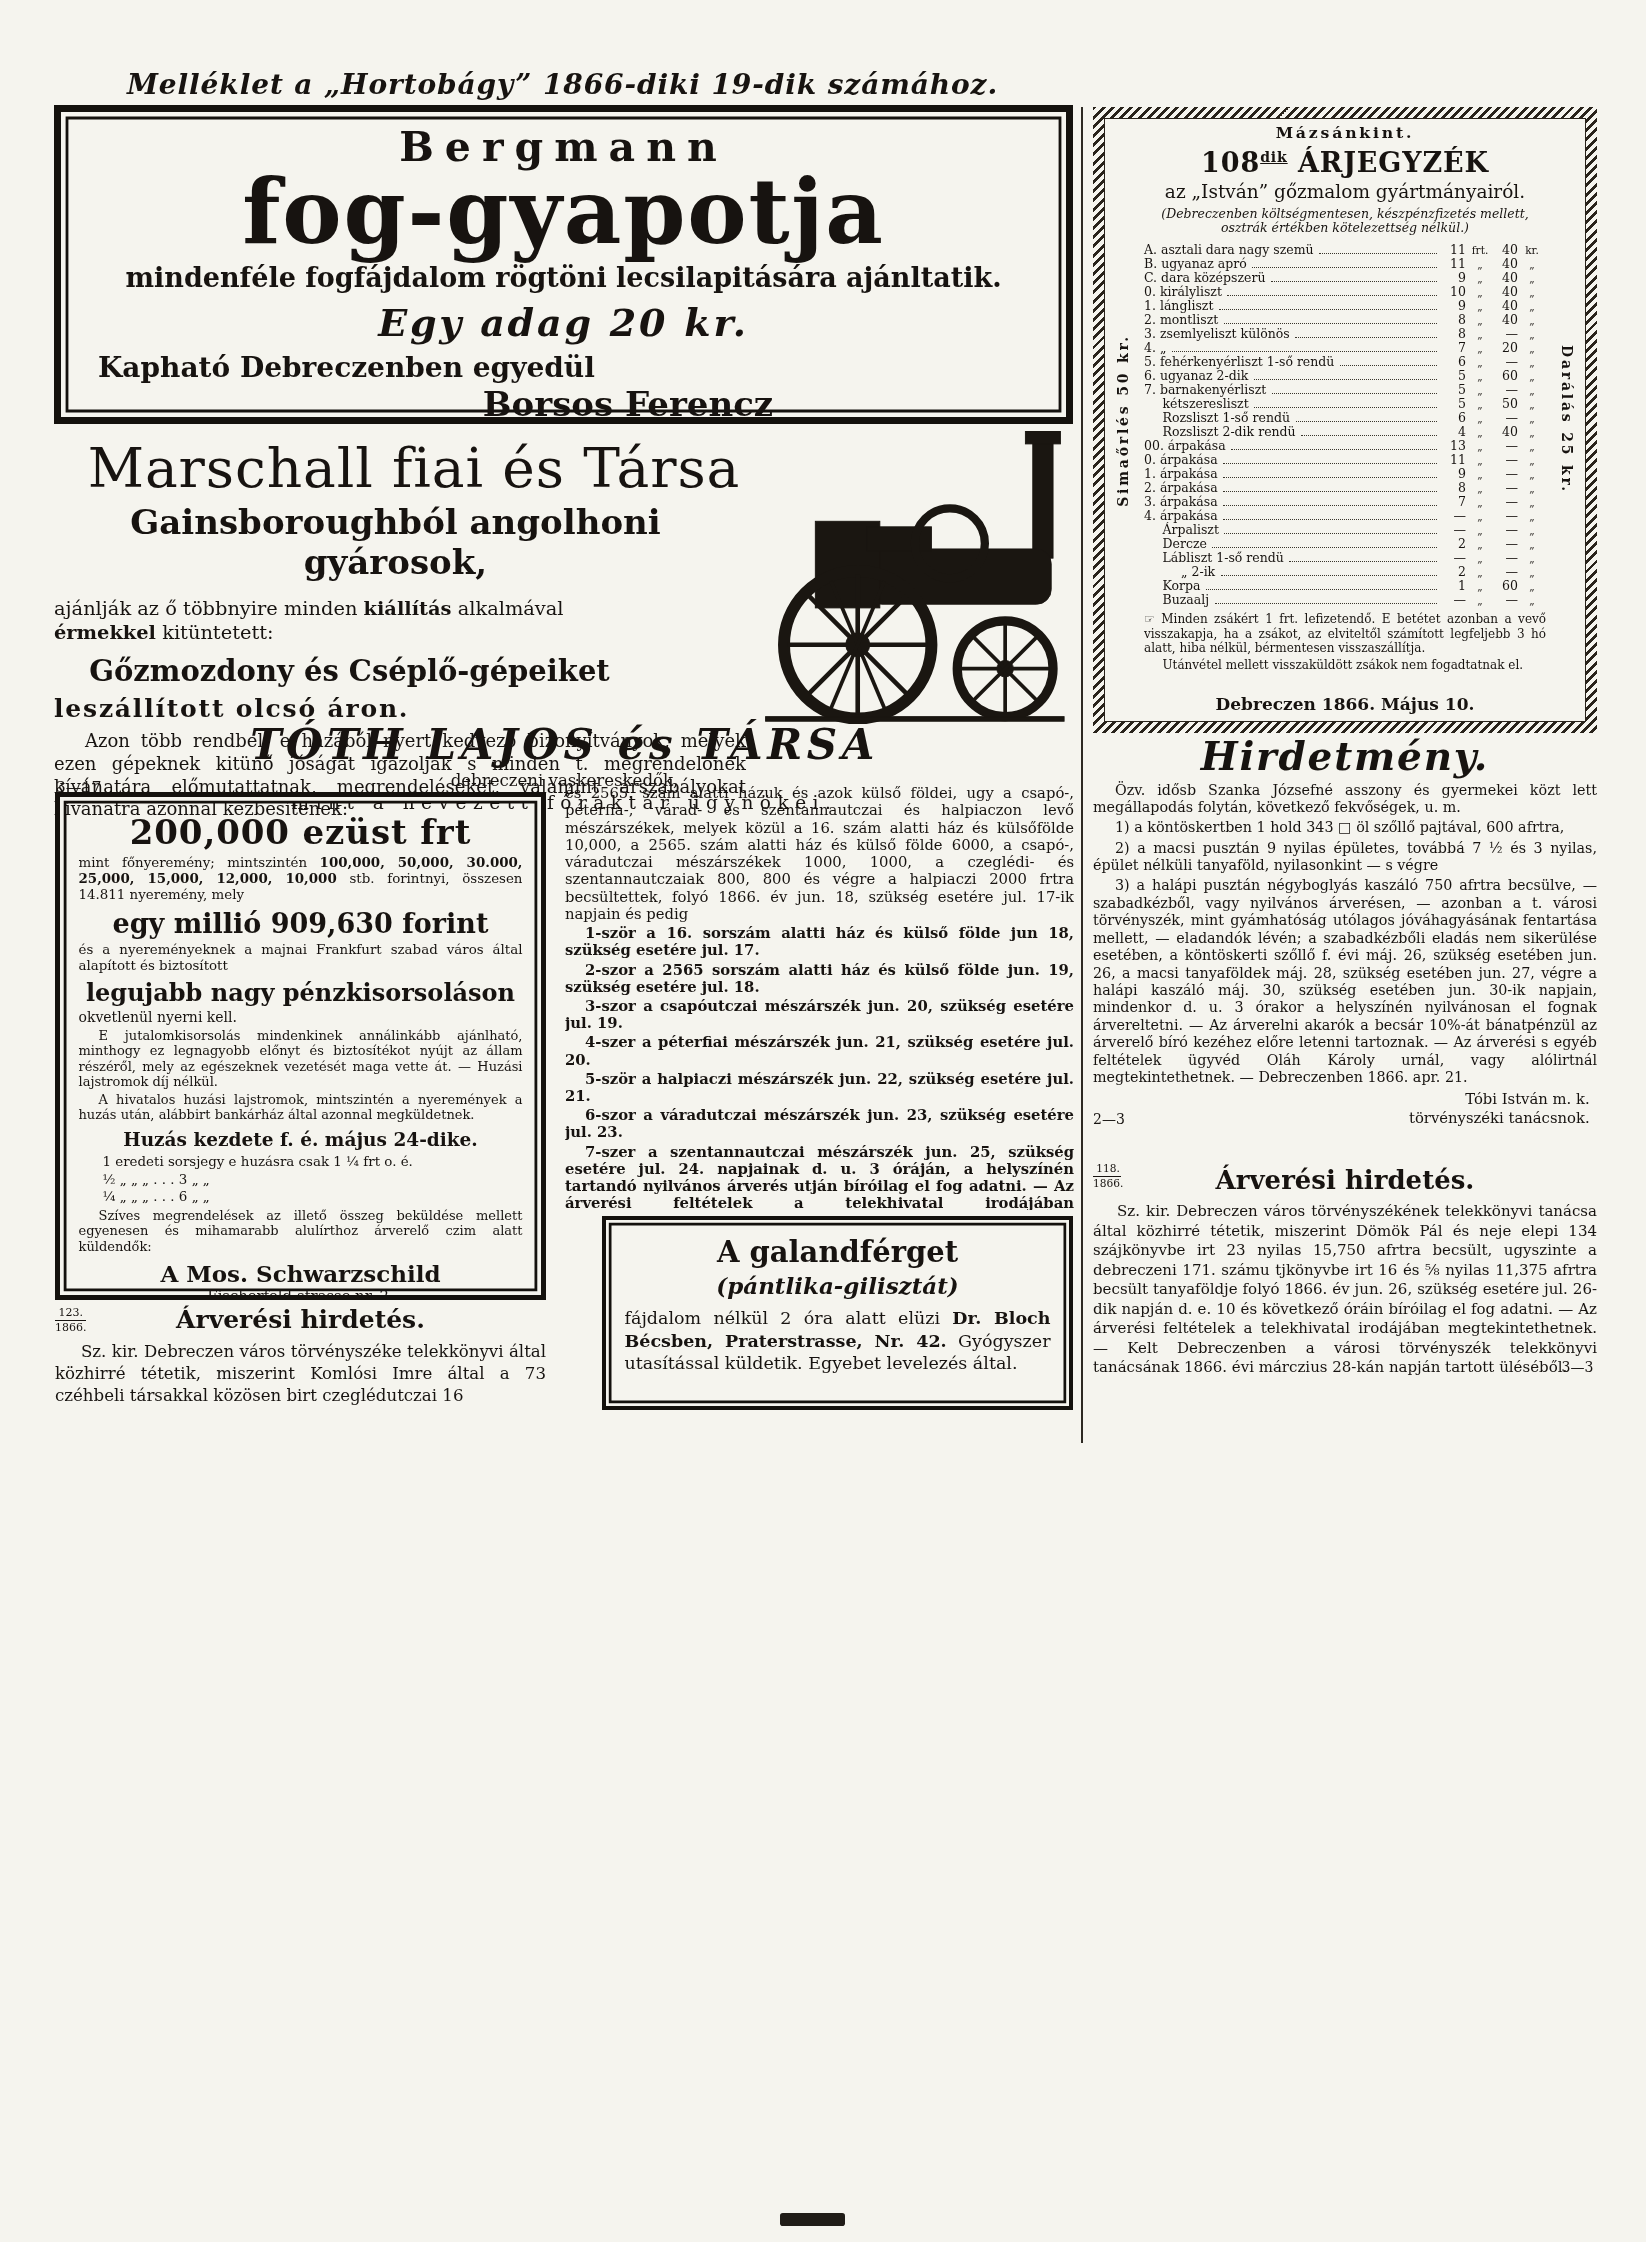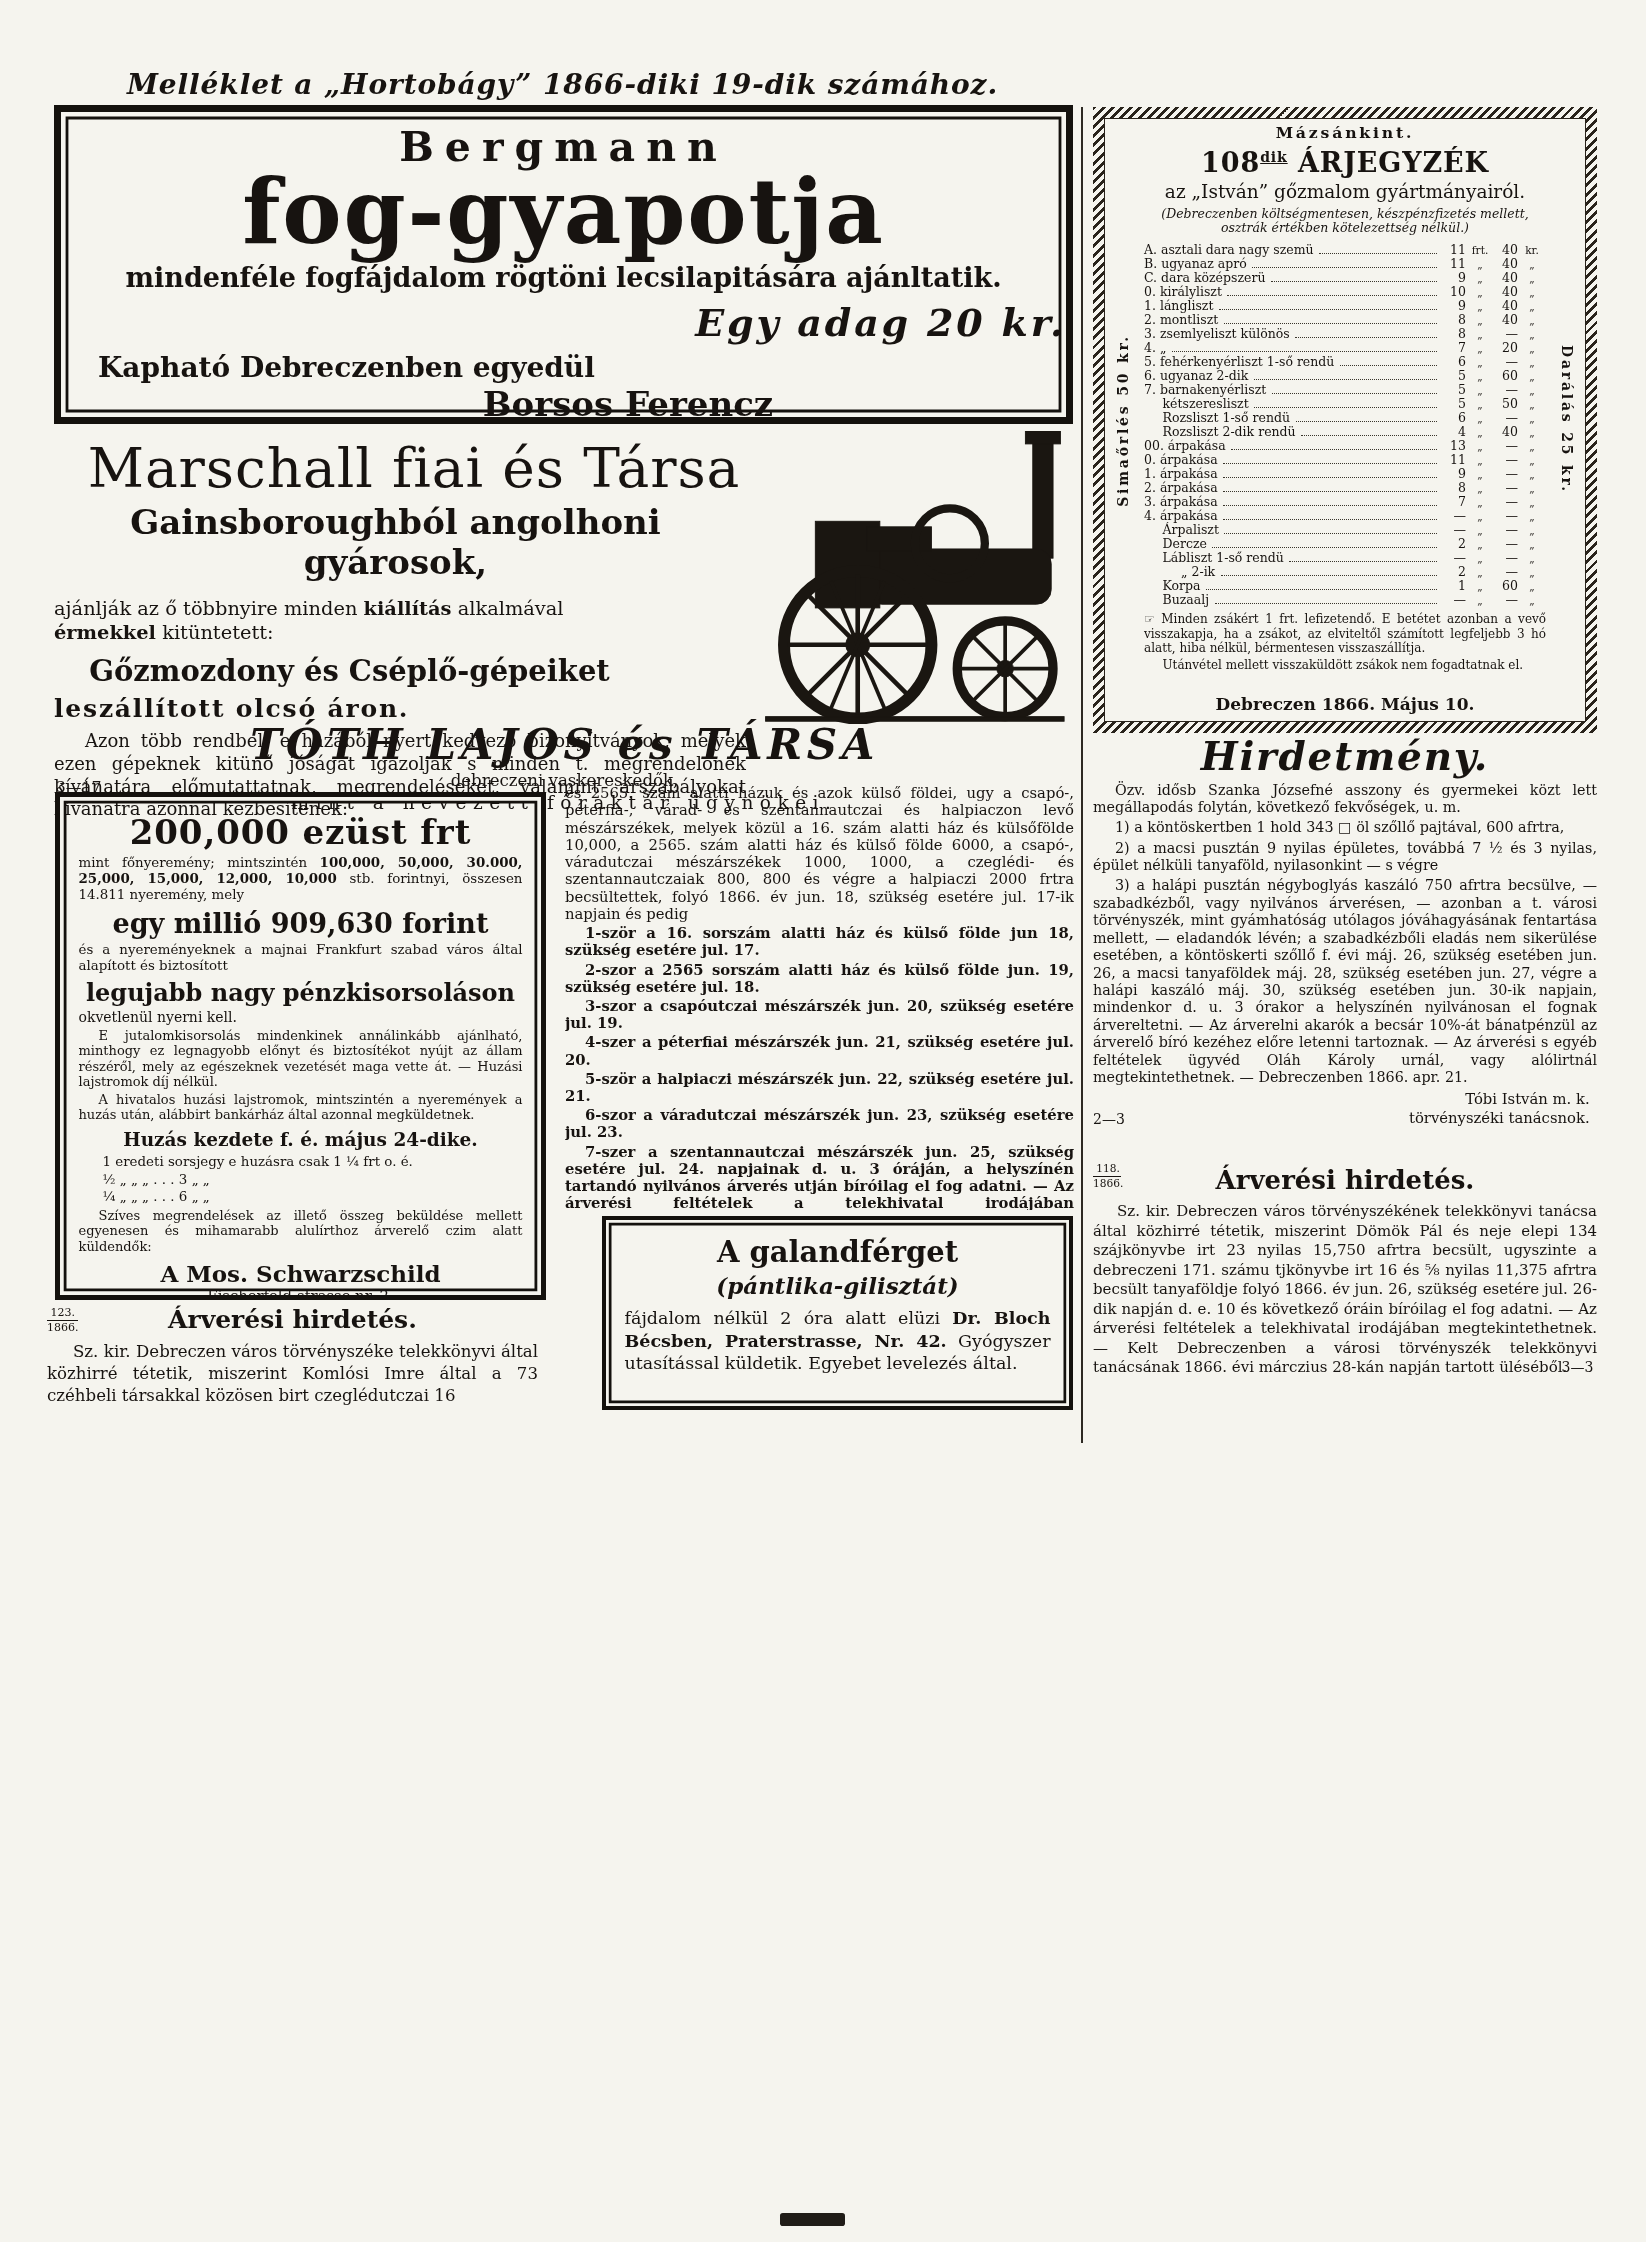--- a/index.html
+++ b/index.html
@@ -15,21 +15,21 @@
     font-size:28px; font-weight:bold; font-style:italic; letter-spacing:0.9px; }
   .col-divider { position:absolute; left:1081px; top:107px; width:1.8px; height:1336px; background:#2d2922; }
 
   
   .bergmann { position:absolute; left:54px; top:105px; width:1019px; height:319px;
     border:7.4px solid #14110d; box-shadow: inset 0 0 0 4.6px #f5f4ee, inset 0 0 0 7.4px #14110d;
     text-align:center; padding-top:11px; overflow:hidden; }
   .b-brand { font-size:41px; font-weight:bold; letter-spacing:11px; }
   .b-product { font-size:89px; font-weight:bold; letter-spacing:1.8px; line-height:1.0; margin-top:-3.7px; }
   .b-claim { font-size:27px; font-weight:bold; margin-top:5.5px; }
-  .b-price { font-size:38px; font-weight:bold; font-style:italic; letter-spacing:2.8px; margin-top:7.4px;text-align:right; }
+  .b-price { font-size:38px; font-weight:bold; font-style:italic; letter-spacing:2.8px; margin-top:7.4px; }
   .b-avail { font-size:28px; font-weight:bold; text-align:left; padding-left:37px; margin-top:5.5px; }
   .b-seller { font-size:34px; font-weight:bold; padding-left:129px; margin-top:0px; }
 
   
   .marschall { position:absolute; left:54px; top:436px; width:1021px; }
   .m-title { font-size:55px; width:720px; text-align:center; letter-spacing:0.9px; }
   .m-sub { font-size:34px; font-weight:bold; width:683px; text-align:center; margin-top:1.8px; }
   .m-intro { font-size:19.4px; margin-top:14.8px; width:563px; line-height:1.25; }
   .m-products { font-size:29px; font-weight:bold; margin-top:9.2px; width:591px; text-align:center; }
   .m-cheap { font-size:25px; font-weight:bold; margin-top:5.5px; letter-spacing:1.8px; }
@@ -51,21 +51,21 @@
   .lot-million { font-size:27px; font-weight:bold; text-align:center; margin:4.6px 0 2.8px; }
   .lot-line5 { font-size:24px; font-weight:bold; text-align:center; margin:4.6px 0 1.8px; }
   .lot-line6 { font-size:14px; }
   .lot-para { font-size:13px; text-align:justify; text-indent:20px; line-height:1.18; margin-top:2.8px; }
   .lot-draw { font-size:18.5px; font-weight:bold; text-align:center; margin:6.5px 0 2.8px; }
   .lot-price-line { font-size:13.4px; padding-left:24px; line-height:1.3; }
   .lot-firm { font-size:23px; font-weight:bold; text-align:center; margin-top:5.5px; }
   .lot-addr1 { font-size:14.8px; text-align:center; }
 
   
-  .auction-left { position:absolute; left:47px; top:1305px; width:491px; }
+  .auction-left { position:absolute; left:55px; top:1305px; width:491px; }
   .al-ref { position:absolute; left:0; top:1.8px; font-size:11px; line-height:1.1; text-align:center; }
   .al-ref .bar { display:block; width:31px; height:0.9px; background:#171310; margin:0.9px 0; }
   .al-heading { font-size:25px; font-weight:bold; text-align:center; }
   .al-body { font-size:16.6px; text-align:justify; margin-top:7.4px; line-height:1.3; text-indent:26px; }
 
   
   .auction-center { position:absolute; left:565px; top:784px; width:509px; height:426px; overflow:hidden; }
   .ac-intro { font-size:14.8px; text-align:justify; line-height:1.17; }
   .ac-item { font-size:14.8px; text-align:justify; line-height:1.17; text-indent:20px; margin-top:1.8px;font-weight:bold; }
   .ac-mark { text-align:right; font-size:14px; margin-top:-16.6px; padding-right:5.5px; }

